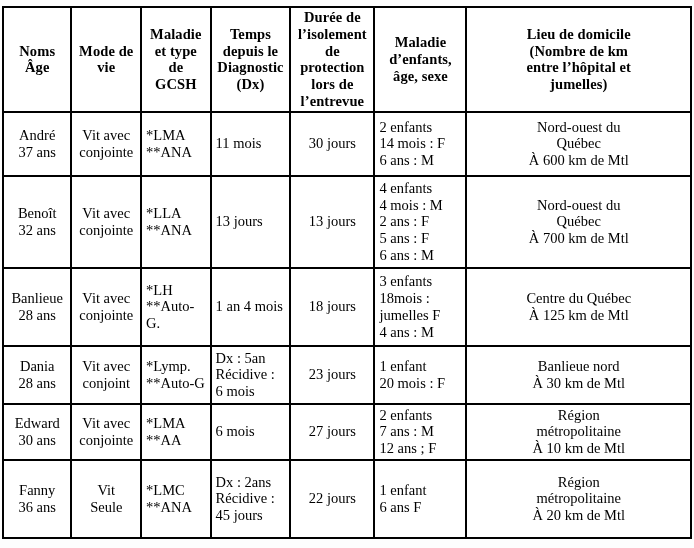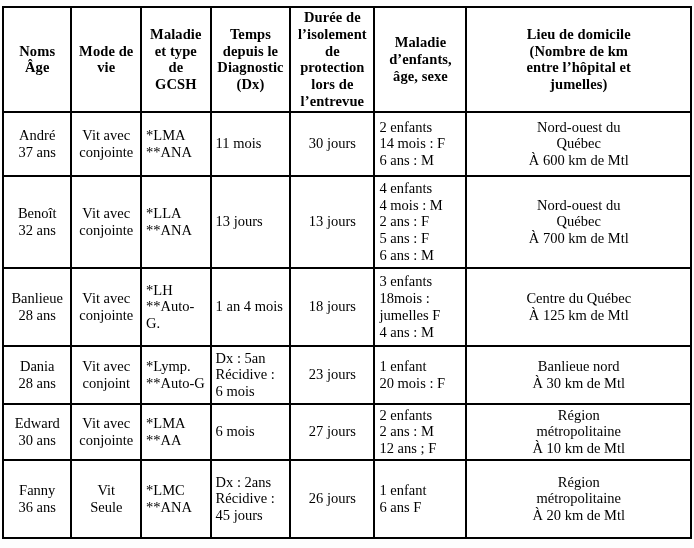--- a/index.html
+++ b/index.html
@@ -294,21 +294,21 @@
             <span class="line">**AA</span>
           </td>
           <td class="cell-left">
             <span class="line">6 mois</span>
           </td>
           <td class="cell-center">
             <span class="line">27 jours</span>
           </td>
           <td class="cell-top-left">
             <span class="line">2 enfants</span>
-            <span class="line">2 ans : M</span>
+            <span class="line">7 ans : M</span>
             <span class="line">12 ans ; F</span>
           </td>
           <td class="cell-center">
             <span class="line">Région</span>
             <span class="line">métropolitaine</span>
             <span class="line">À 10 km de Mtl</span>
           </td>
         </tr>
 
         <tr class="r5">
@@ -323,21 +323,21 @@
           <td class="cell-left">
             <span class="line">*LMC</span>
             <span class="line">**ANA</span>
           </td>
           <td class="cell-top-left">
             <span class="line">Dx : 2ans</span>
             <span class="line">Récidive :</span>
             <span class="line">45 jours</span>
           </td>
           <td class="cell-center">
-            <span class="line">26 jours</span>
+            <span class="line">22 jours</span>
           </td>
           <td class="cell-left">
             <span class="line">1 enfant</span>
             <span class="line">6 ans F</span>
           </td>
           <td class="cell-center">
             <span class="line">Région</span>
             <span class="line">métropolitaine</span>
             <span class="line">À 20 km de Mtl</span>
           </td>

